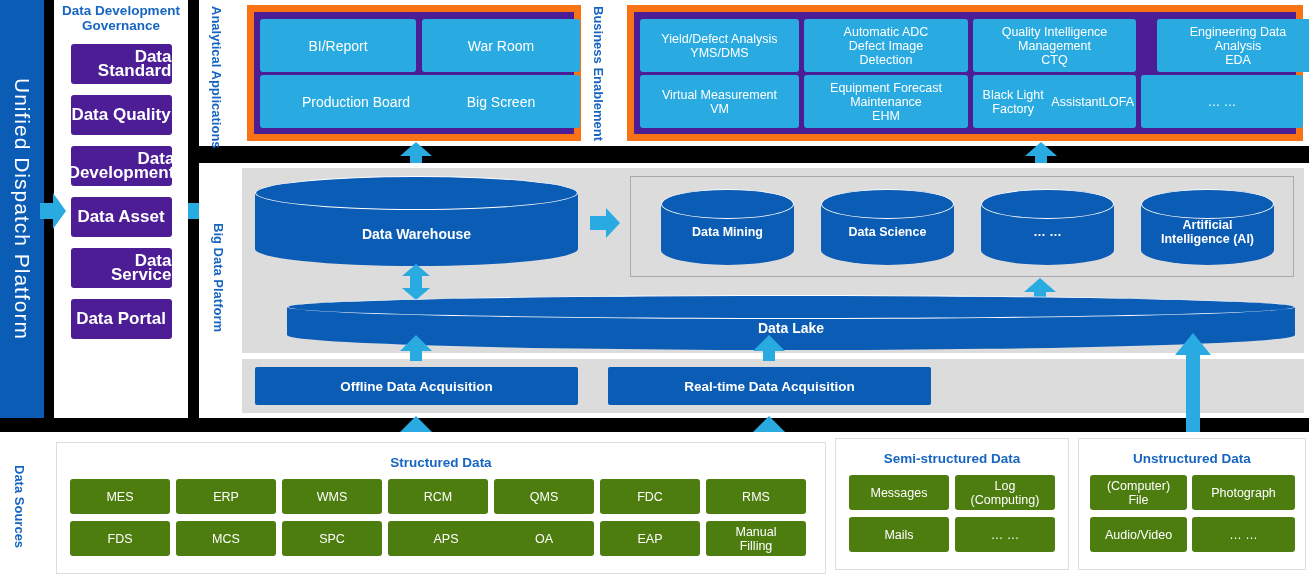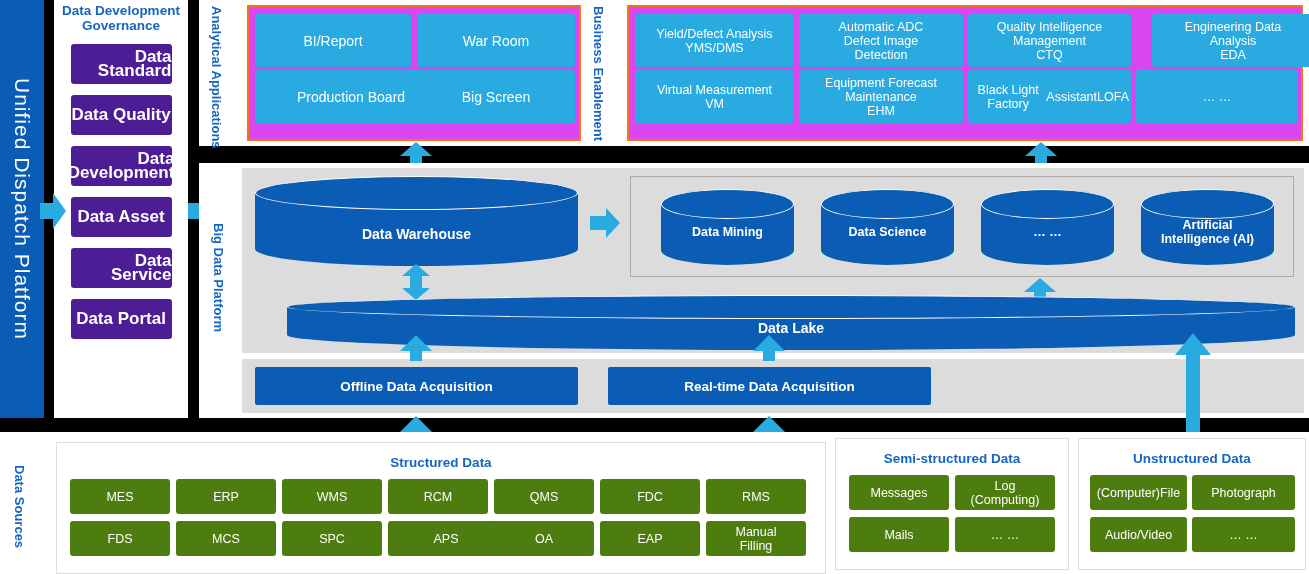--- a/index.html
+++ b/index.html
@@ -51,21 +51,21 @@
     writing-mode:vertical-rl; color:#1665C0; font-weight:bold;
     white-space:nowrap; text-align:center;
   }
 
   
   .lcard{
     background:#29ABE2;border-radius:3px;color:#ffffff;font-size:12.5px;
     display:flex;align-items:center;justify-content:center;text-align:center;
     line-height:14px;padding:1px 2px;
   }
-  .outline-box{border:2px solid #f97316;background:#d946ef;}
+  .outline-box{border:7px solid #f97316;background:#4c1d95;}
 
   
   .greyarea{background:#dcdcdc;}
 
   
   .cyl{position:absolute;}
   .cyl .body{position:absolute;left:0;background:#0B5CB5;}
   .cyl .top{position:absolute;left:0;background:#0B5CB5;border-radius:50%;
             border:1px solid #ffffff;box-sizing:border-box;}
   .cyl .bot{position:absolute;left:0;background:#0B5CB5;border-radius:50%;}
@@ -302,21 +302,21 @@
       <div>Log</div>
       <div>(Computing)</div>
     </div>
     <div class="abs gbox" style="left:13px;top:78px;width:100px;height:35px;">Mails</div>
     <div class="abs gbox" style="left:119px;top:78px;width:100px;height:35px;">… …</div>
   </div>
 
   <div class="abs src-group" style="left:1078px;top:6px;width:228px;height:132px;">
     <div class="abs src-title" style="left:0;top:12px;width:100%;">Unstructured Data</div>
 
-    <div class="abs gbox" style="left:11px;top:36px;width:97px;height:35px;flex-direction:row;">
+    <div class="abs gbox" style="left:11px;top:36px;width:97px;height:35px;flex-direction:column;">
       <div>(Computer)</div>
       <div>File</div>
     </div>
     <div class="abs gbox" style="left:113px;top:36px;width:103px;height:35px;">Photograph</div>
     <div class="abs gbox" style="left:11px;top:78px;width:97px;height:35px;">Audio/Video</div>
     <div class="abs gbox" style="left:113px;top:78px;width:103px;height:35px;">… …</div>
   </div>
 </div>
 
 </body></html>

